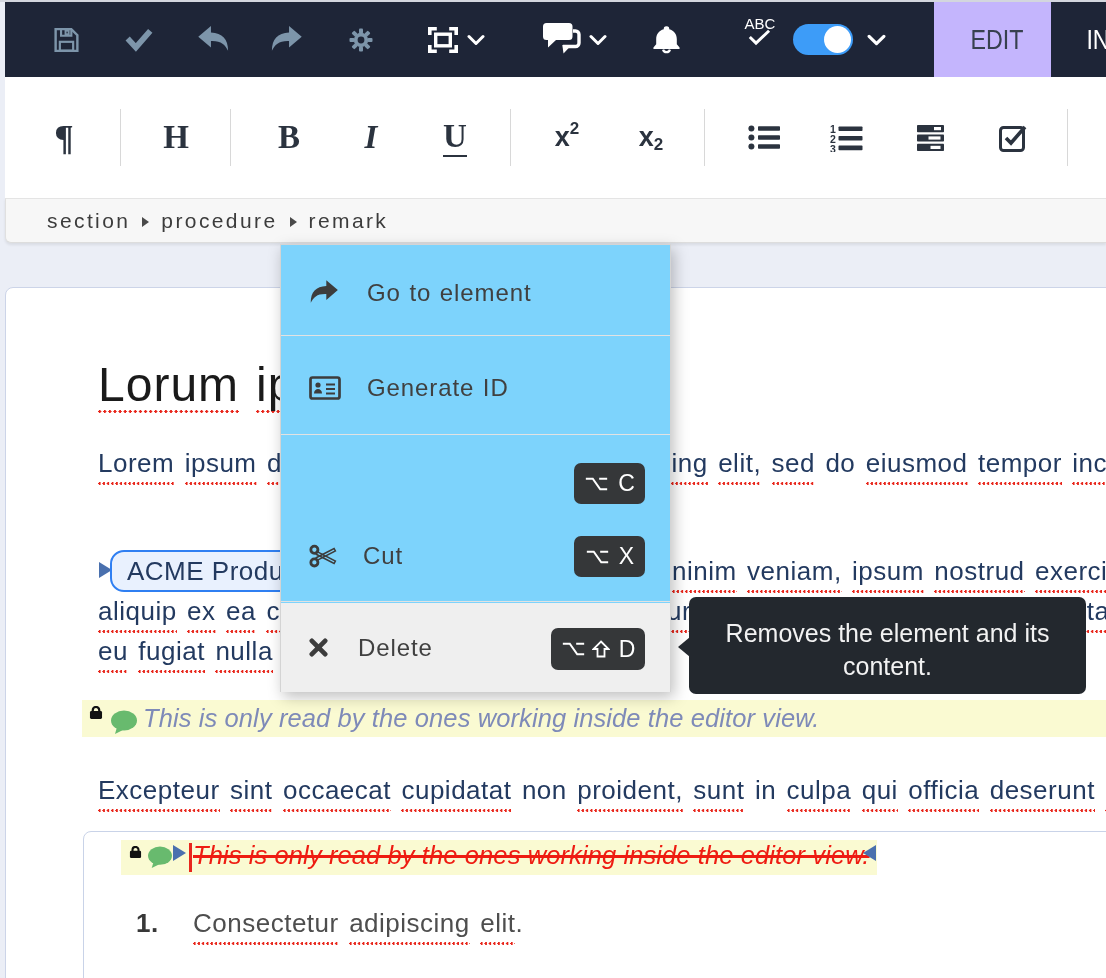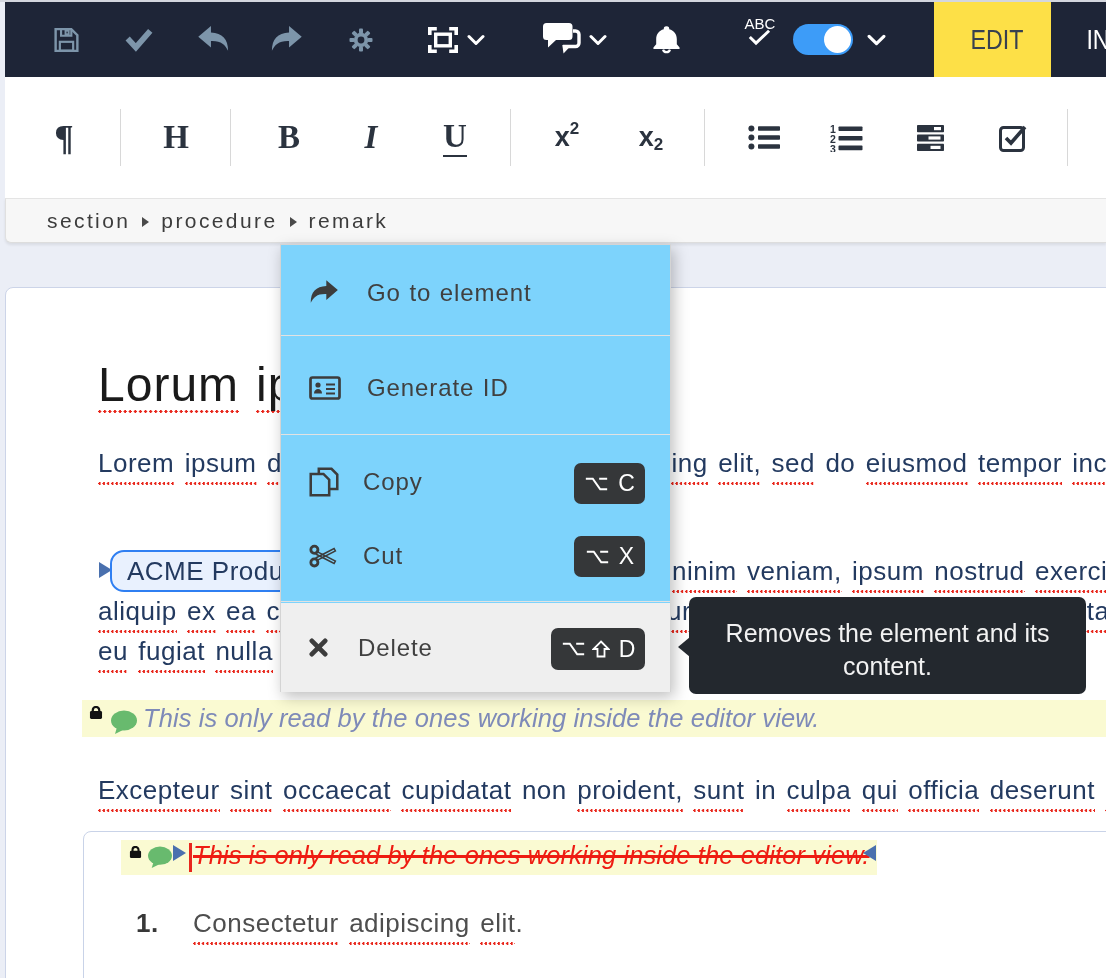--- a/index.html
+++ b/index.html
@@ -4,21 +4,21 @@
 <style>
   * { margin:0; padding:0; box-sizing:border-box; }
   html,body { width:1106px; height:978px; overflow:hidden; }
   body { font-family:"Liberation Sans", sans-serif; background:#ebeef6; position:relative; }
 
   #topstrip { position:absolute; left:0; top:0; width:1106px; height:2px; background:#d3d6de; }
 
   
   #topbar { position:absolute; left:5px; top:2px; right:0; height:75px; background:#1e2537; }
   #topbar svg { position:absolute; top:50%; transform:translateY(-50%); }
-  .tab-edit { position:absolute; left:929px; top:0; width:117px; height:75px; background:#fde047; color:#37404f;
+  .tab-edit { position:absolute; left:929px; top:0; width:117px; height:75px; background:#c4b5fd; color:#37404f;
     display:flex; align-items:center; justify-content:center; }
   .tab-edit span, .tab-in span { font-size:28px; display:inline-block; transform:scaleX(0.83); }
   .tab-in { position:absolute; left:1049px; top:0; right:-5px; height:75px; background:#1e2537; color:#fff;
     display:flex; align-items:center; padding-left:30px; }
   #toggle { position:absolute; left:788px; top:22px; width:60px; height:31px; border-radius:16px; background:#3d9cf8; }
   #toggle .knob { position:absolute; right:2px; top:2px; width:27px; height:27px; border-radius:50%; background:#fff; }
   #abc { position:absolute; left:733px; top:13px; width:44px; text-align:center; color:#fff; }
   #abc .t { font-size:15px; letter-spacing:0px; font-weight:400; }
 
   
@@ -294,29 +294,20 @@
       <svg width="32" height="26" viewBox="0 0 32 26" fill="none" stroke="#3c3c3c" stroke-width="2.7">
         <rect x="1.5" y="2.5" width="29" height="21" rx="2"></rect>
         <circle cx="9" cy="10" r="2.6" fill="#3c3c3c" stroke="none"></circle>
         <path d="M5 18.5 c0-3 2-4.5 4-4.5 s4 1.5 4 4.5" fill="#3c3c3c" stroke="none"></path>
         <path d="M17 9.5 h9 M17 14 h9 M17 18.5 h9" stroke-width="2.2"></path>
       </svg>
     </span>
     <span class="lb">Generate ID</span>
   </div>
   <div class="msep" style="top:189px"></div>
-  <div class="mi" style="top:200px;height:74px">
-    <span class="ic">
-      <svg width="30" height="30" viewBox="0 0 26 26" fill="none" stroke="#3c3c3c" stroke-width="2.2">
-        <path d="M8.5 6 V1.5 h11 l5 5 V19 h-7"></path>
-        <path d="M1.5 6 h11 l5 5 v13.5 H1.5 z"></path>
-      </svg>
-    </span>
-    <span class="lb" style="margin-left:20px">Copy</span>
-  </div>
   <div class="badge" style="left:293px;top:218px;width:71px;height:41px">
     <svg width="25" height="16" viewBox="0 0 22 15" fill="none" stroke="#fff" stroke-width="1.9">
       <path d="M1 2.5 h6.5 l7 10 h6.5 M13.5 2.5 h7.5"></path>
     </svg>
     <span style="margin-left:9px">C</span>
   </div>
   <div class="mi" style="top:274px;height:74px">
     <span class="ic">
       <svg width="28" height="28" viewBox="0 0 26 26" fill="none" stroke="#3c3c3c">
         <circle cx="5" cy="7.2" r="3.3" stroke-width="2.6"></circle>

